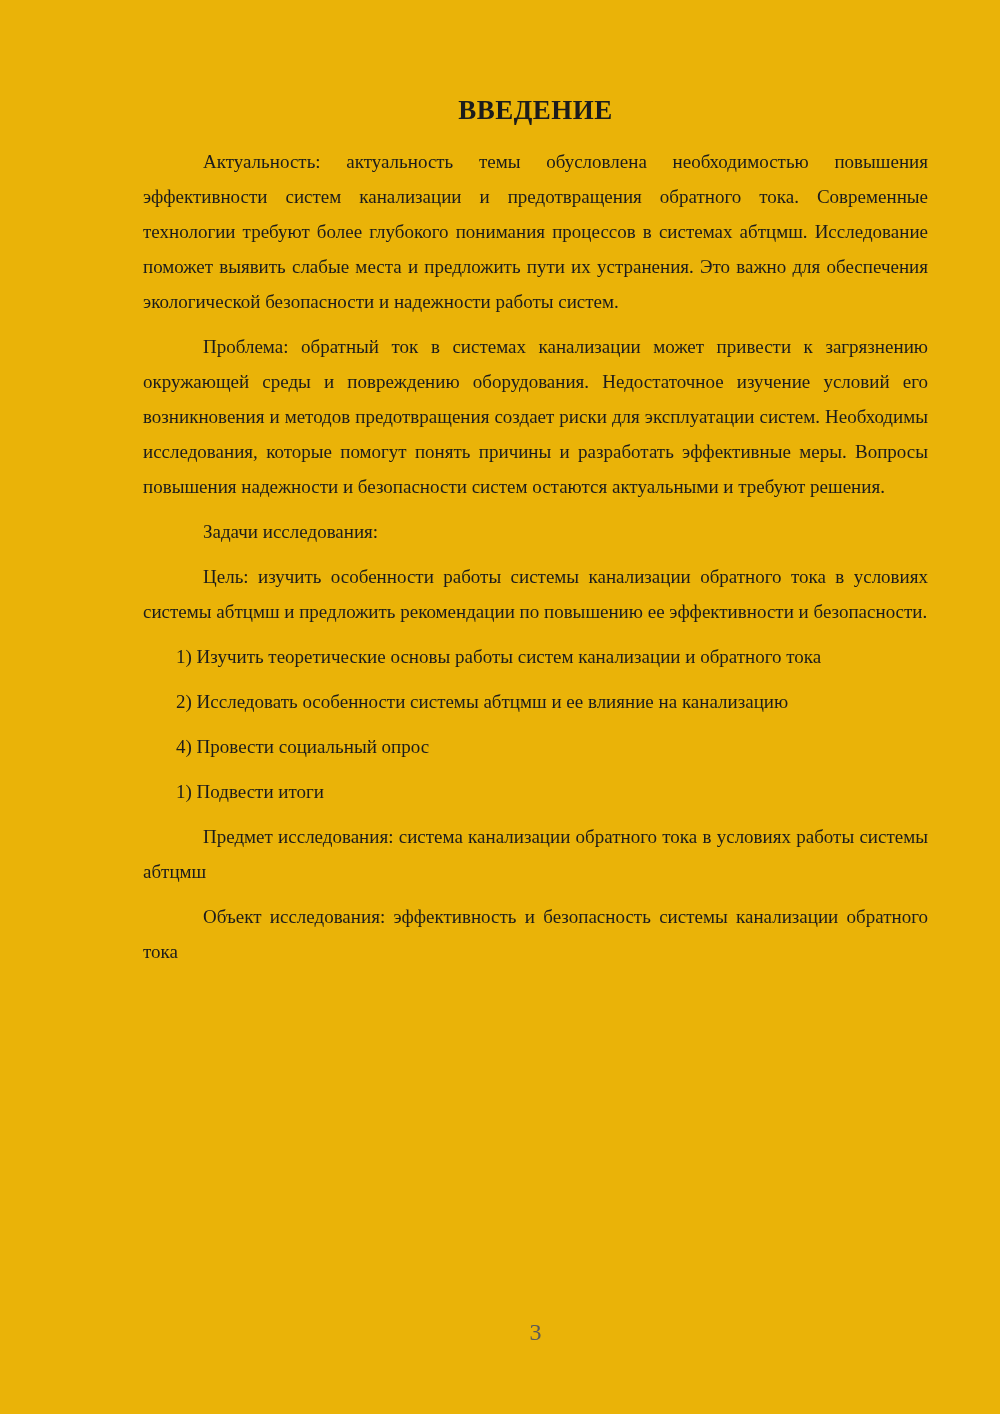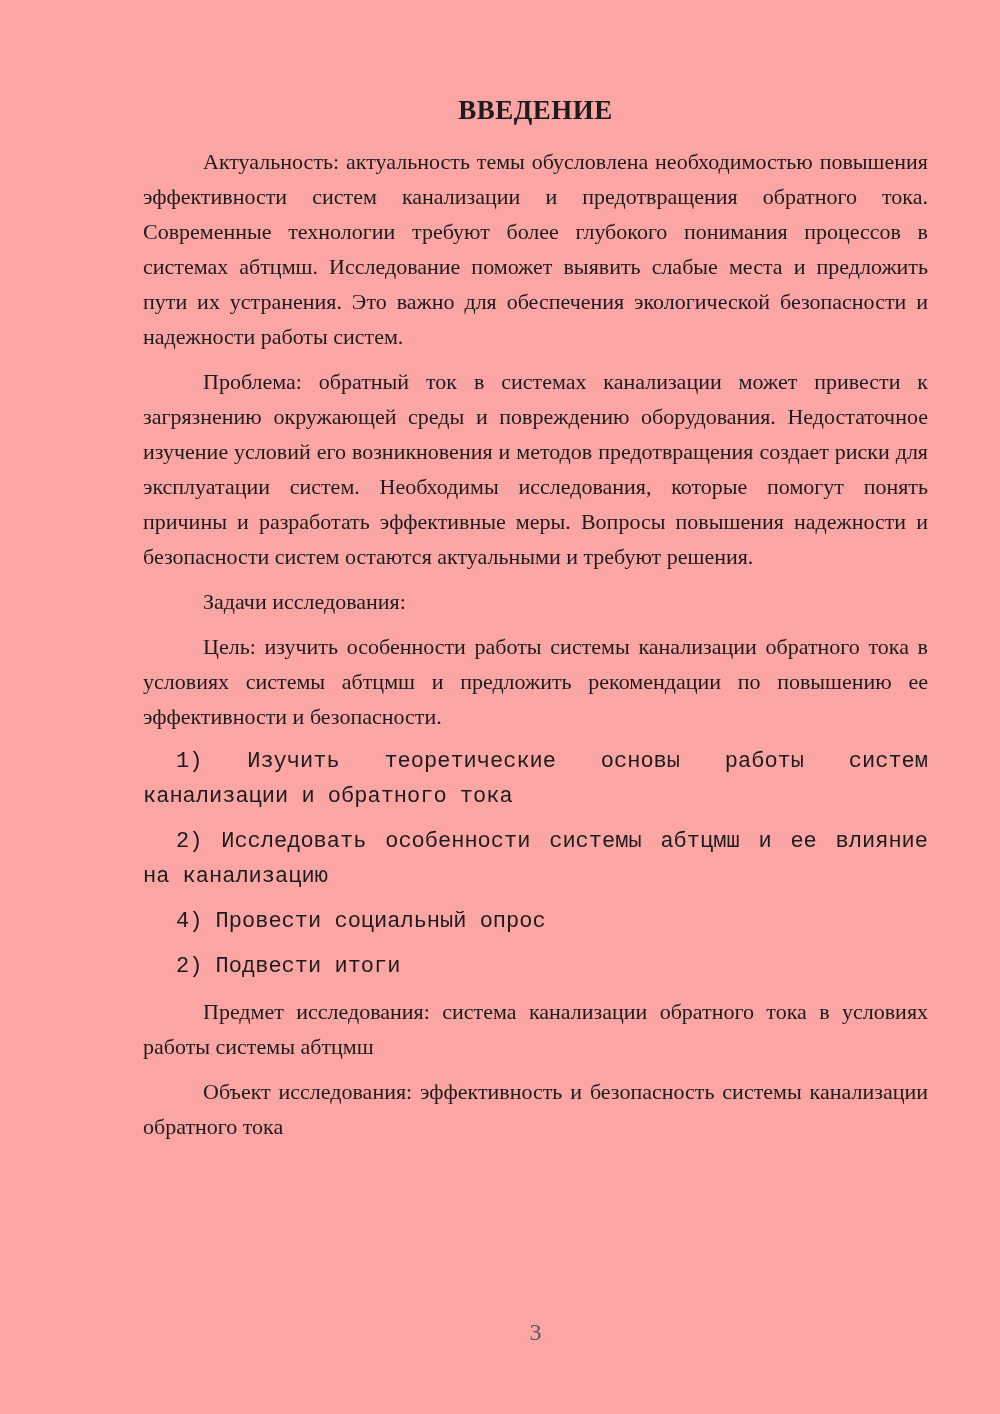--- a/index.html
+++ b/index.html
@@ -14,38 +14,38 @@
     font-family: "Liberation Serif", "DejaVu Serif", serif;
     color: #1c1c1c;
     overflow: hidden;
   }
   .page {
     position: relative;
     box-sizing: border-box;
     width: 1000px;
     height: 1414px;
     padding: 92px 72px 0 143px;
-    background: #fca5a5;
+    background: #eab308;
   }
   .doc-title {
     font-size: 27px;
     line-height: 36px;
     font-weight: bold;
     text-align: center;
     letter-spacing: 0.5px;
     margin: 0 0 16px 0;
   }
   .doc-paragraph {
-    font-size: 22px;
+    font-size: 19px;
     line-height: 35px;
     text-align: justify;
     margin: 0 0 10px 0;
   }
   .indent-lg { text-indent: 60px; }
-  .indent-sm { text-indent: 33px; font-family: Liberation Mono, monospace; }
+  .indent-sm { text-indent: 33px; }
   .page-number {
     position: absolute;
     top: 1318px;
     left: 143px;
     width: 785px;
     text-align: center;
     font-size: 24px;
     line-height: 28px;
     color: #5a5a5a;
   }
@@ -65,21 +65,21 @@
 
   <p class="doc-paragraph indent-lg">Цель: изучить особенности работы системы канализации обратного тока в условиях системы абтцмш и предложить рекомендации по повышению ее эффективности и безопасности.</p>
 
   <p class="doc-paragraph indent-sm">1) Изучить теоретические основы работы систем канализации и обратного тока</p>
 
 
   <p class="doc-paragraph indent-sm">2) Исследовать особенности системы абтцмш и ее влияние на канализацию</p>
 
   <p class="doc-paragraph indent-sm">4) Провести социальный опрос</p>
 
-  <p class="doc-paragraph indent-sm">2) Подвести итоги</p>
+  <p class="doc-paragraph indent-sm">1) Подвести итоги</p>
 
   <p class="doc-paragraph indent-lg">Предмет исследования: система канализации обратного тока в условиях работы системы абтцмш</p>
 
   <p class="doc-paragraph indent-lg">Объект исследования: эффективность и безопасность системы канализации обратного тока</p>
 
   <div class="page-number">3</div>
 
 </div>
 
 </body></html>

